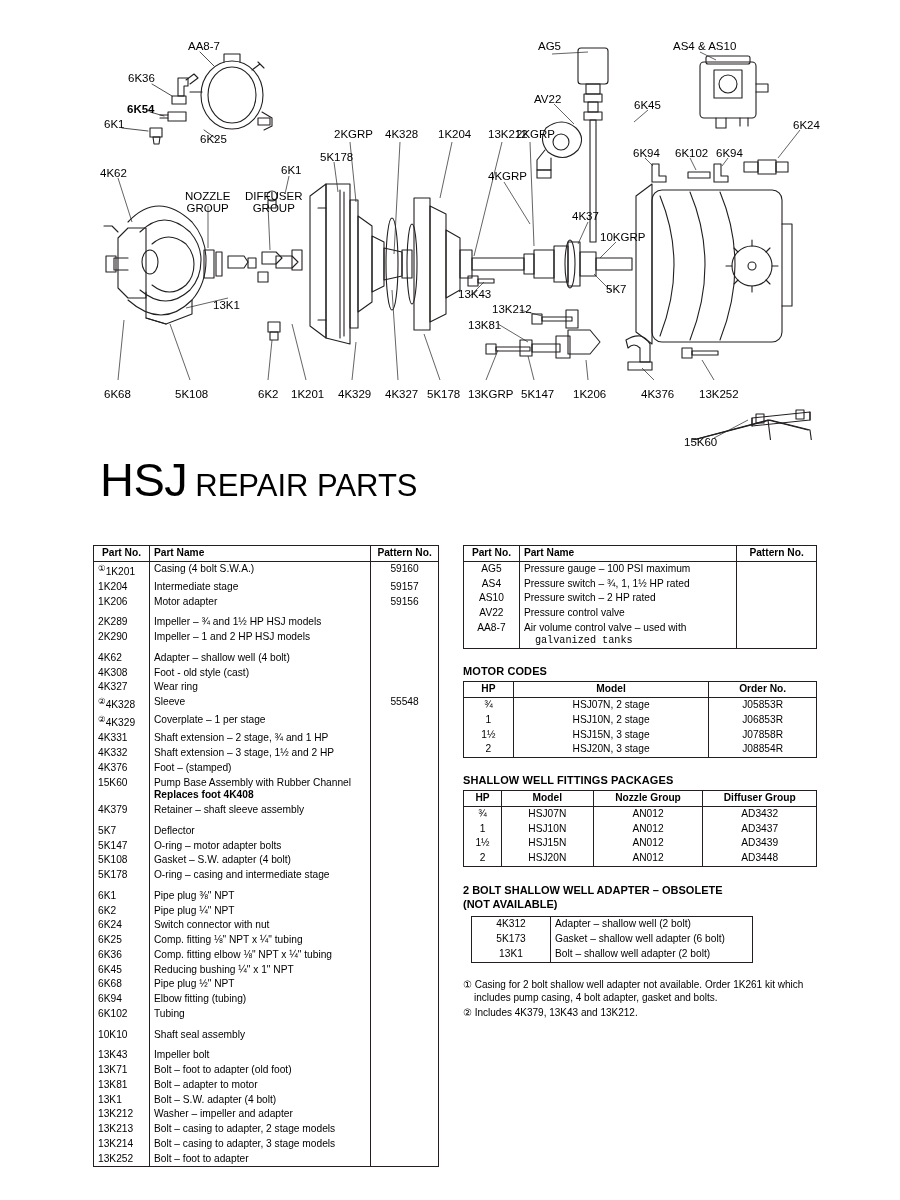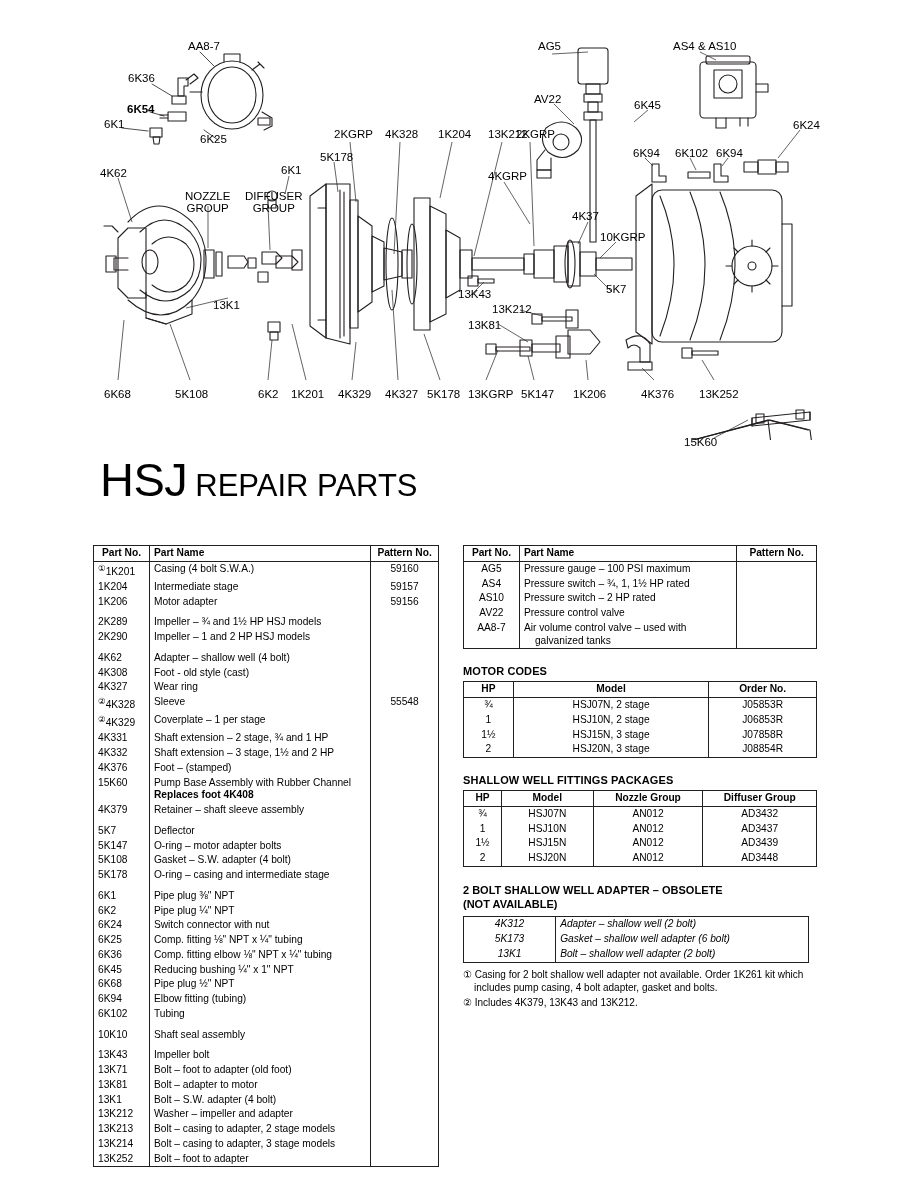--- a/index.html
+++ b/index.html
@@ -91,31 +91,31 @@
   .motor-table col.m1 { width:50px; }
   .motor-table col.m2 { width:196px; }
   .motor-table col.m3 { width:108px; }
 
   .sw-table { width:354px; }
   .sw-table col.s1 { width:38px; }
   .sw-table col.s2 { width:92px; }
   .sw-table col.s3 { width:110px; }
   .sw-table col.s4 { width:114px; }
 
-  .ob-table { width:346px; margin-left:0;font-style:italic; }
+  .ob-table { width:282px; margin-left:8px; }
   .ob-table col.o1 { width:94px; }
   .ob-table col.o2 { width:260px; }
 
   .ob-head { font-weight:700; font-size:11px; line-height:1.3; margin:16px 0 5px 0;}
 
-  .footnotes { font-size:10px; line-height:1.3; margin-top:5px; }
+  .footnotes { font-size:10px; line-height:1.3; margin-top:15px; }
   .footnotes div { margin-bottom:2px; padding-left:11px; text-indent:-11px;}
   .sup { font-size:8.5px; vertical-align:super; }
 
-  .indent-note { padding-left:11px; }
+  .indent-note { padding-left:11px;font-family:Liberation Mono, monospace; }
 </style>
 </head>
 <body>
 
 <div class="page">
 
   <div class="diagram">
     <svg width="900" height="440" viewBox="0 0 900 440">
       <g fill="none" stroke="#231f20" stroke-width="1.1" stroke-linejoin="round" stroke-linecap="round">
 

